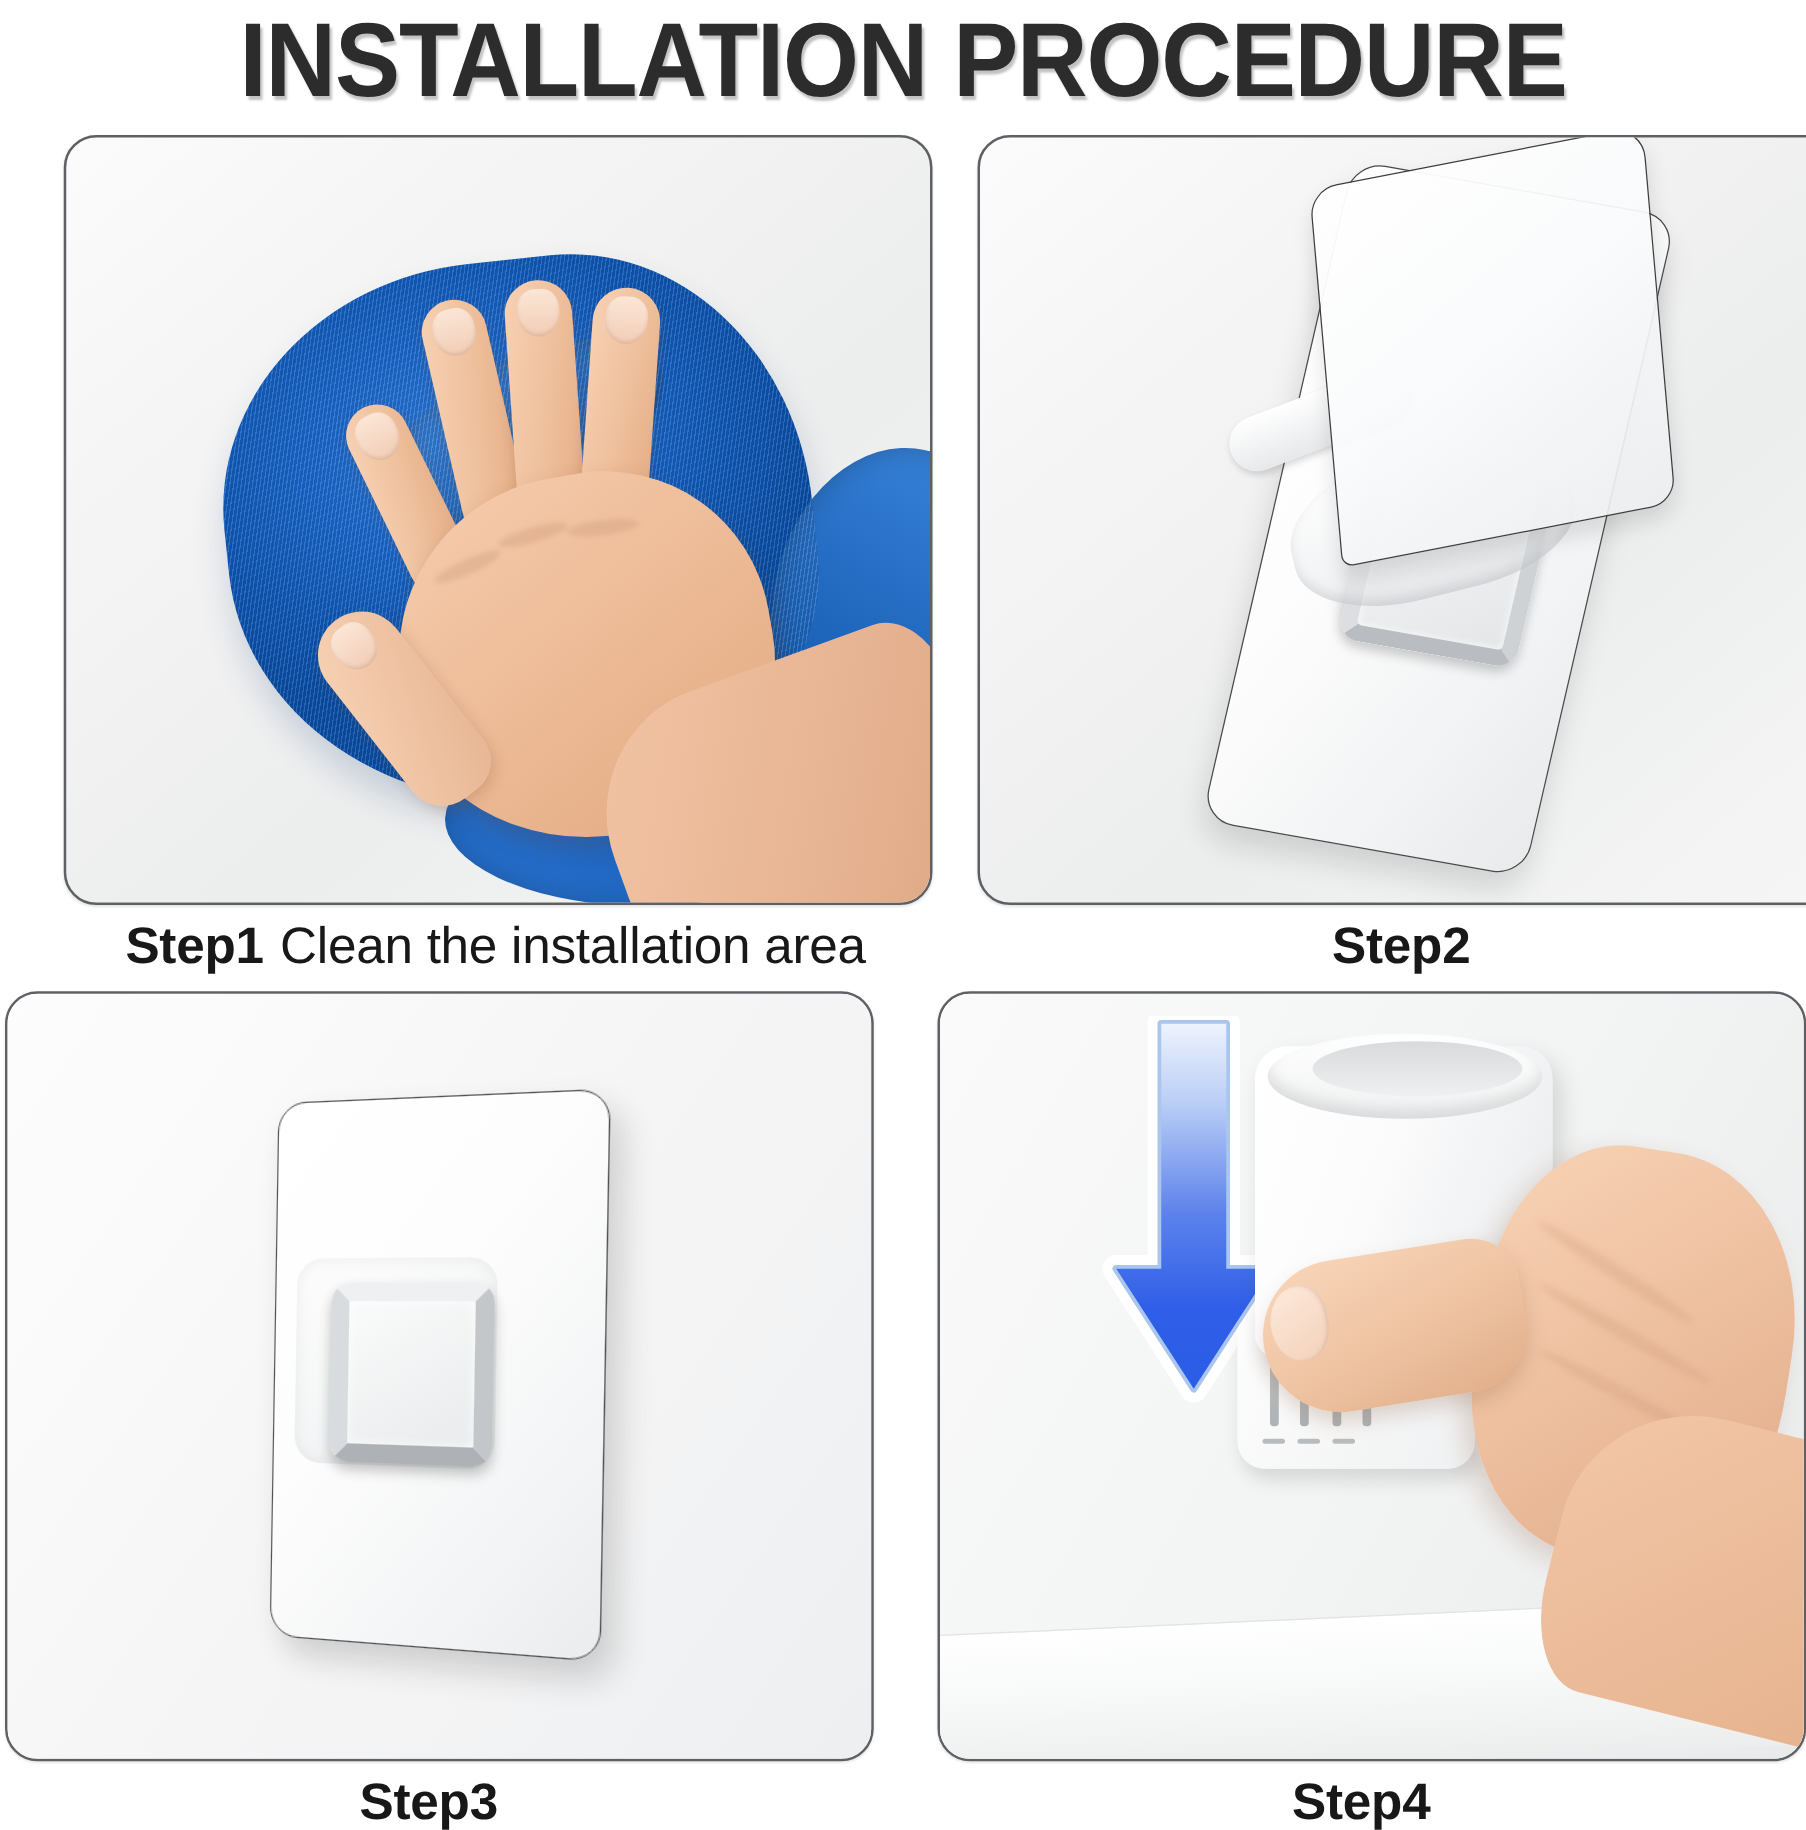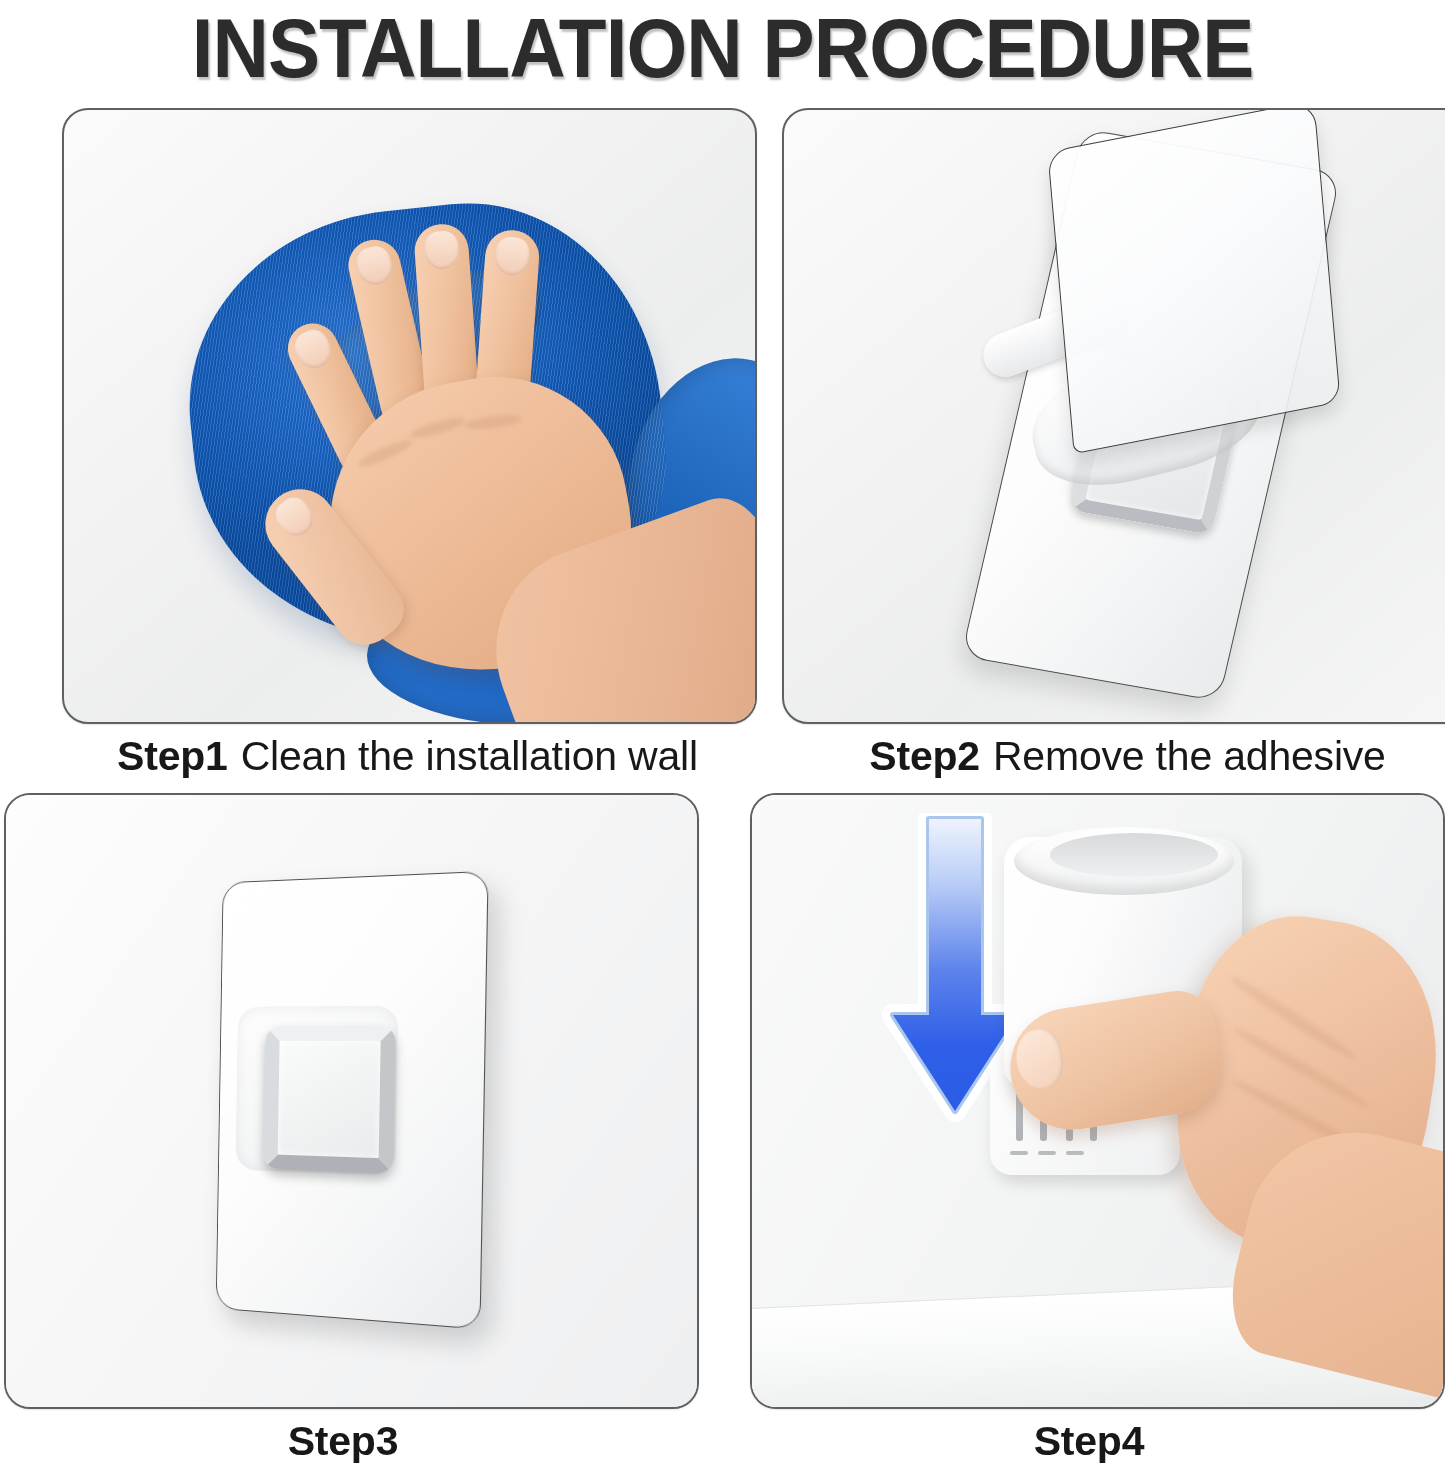--- a/index.html
+++ b/index.html
@@ -19,21 +19,21 @@
     text-shadow:2px 3px 2px rgba(120,120,120,.45);
     white-space:nowrap;
     line-height:1;
   }
 
   
   #steps-grid{
     position:absolute;left:0;top:104px;width:1445px;height:1360px;
   }
   .step-cell{position:absolute;}
-  .step-cell.c0{left:15px;  top:4px;padding-left:47px;}
+  .step-cell.c0{left:4px;  top:4px;padding-left:47px;}
   .step-cell.c1{left:750px;top:4px;margin-left:32px;}
   .step-cell.c2{left:4px;  top:689px;}
   .step-cell.c3{left:750px;top:689px;}
 
   .panel{
     position:relative;width:691px;height:612px;
     border:2px solid #5e6063;border-radius:26px;
     background:linear-gradient(140deg,#fbfbfb 0%,#f2f2f2 38%,#eceded 62%,#f6f6f6 100%);
     overflow:hidden;
     box-shadow:0 1px 2px rgba(0,0,0,.10);
@@ -293,42 +293,41 @@
           <div class="thumb1">
             <div class="nail"></div>
           </div>
           <div class="wrist1"></div>
         </div>
 
       </div>
     </div>
     <div class="caption">
       <span class="num">Step1</span>
-      <span class="txt">Clean the installation wall</span>
+      <span class="txt">Clean the installation area</span>
     </div>
   </div>
 
   <div class="step-cell c1">
     <div class="panel">
       <div class="p1-stage">
 
         <div class="plate2">
           <div class="hookshadow2"></div>
           <div class="hooksq2"></div>
         </div>
 
         <div class="filmcurl2"></div>
         <div class="filmtab2"></div>
         <div class="film2"></div>
 
       </div>
     </div>
     <div class="caption">
       <span class="num">Step2</span>
-      <span class="txt">Remove the adhesive</span>
     </div>
   </div>
 
   <div class="step-cell c2">
     <div class="panel">
       <div class="wall3">
         <div class="plate3">
           <div class="plateinner3">
             <div class="hooksq3"></div>
           </div>

